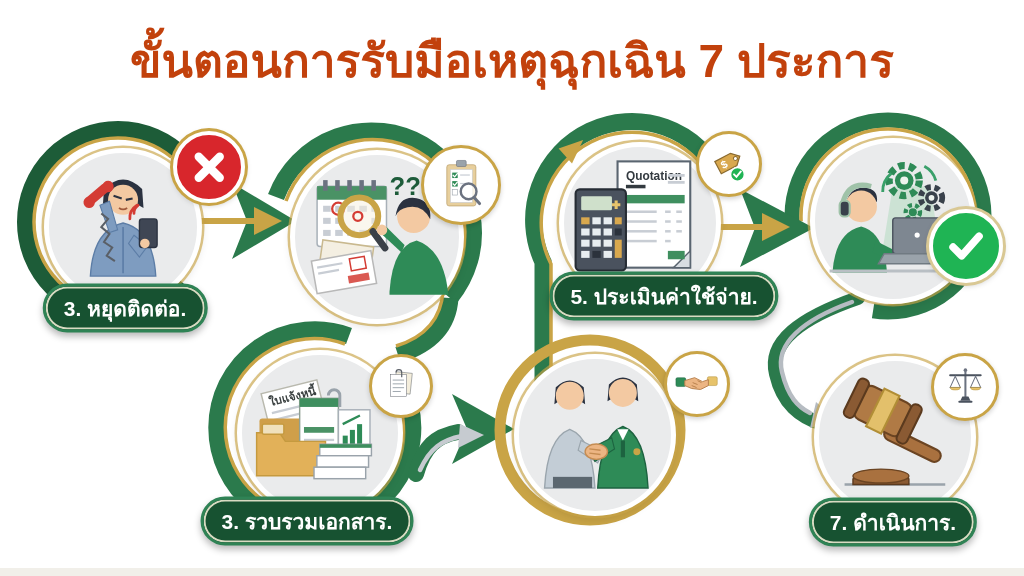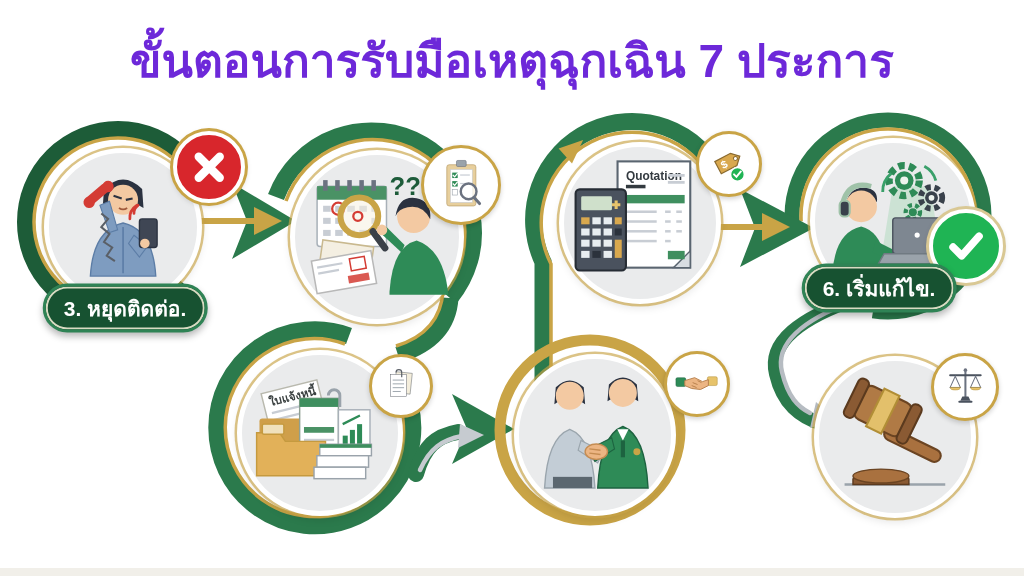--- a/index.html
+++ b/index.html
@@ -1,20 +1,20 @@
 <!DOCTYPE html>
 <html><head>
 <meta charset="utf-8">
 <style>
   html,body{margin:0;padding:0;background:#fff;}
   #canvas{position:relative;width:1024px;height:576px;background:#ffffff;overflow:hidden;
           font-family:"Liberation Sans",sans-serif;}
   #ribbons{position:absolute;left:0;top:0;width:1024px;height:576px;}
   .page-title{position:absolute;top:24px;left:0;width:100%;text-align:center;
-      font-size:46px;font-weight:800;color:#6d28d9;letter-spacing:0px;margin:0;}
+      font-size:46px;font-weight:800;color:#c2410c;letter-spacing:0px;margin:0;}
   .step-circle{position:absolute;border-radius:50%;background:#eaebec;
       border:5px solid #ffffff;
       box-shadow:0 0 0 2.5px rgba(201,164,70,.65), 0 4px 9px rgba(0,0,0,.10);
       display:flex;align-items:center;justify-content:center;}
   .step-circle svg{width:92%;height:92%;}
   .pill{position:absolute;transform:translate(-50%,-50%);white-space:nowrap;
       background:#175231;color:#fff;font-weight:bold;font-size:21px;line-height:1;
       padding:11px 18px;border-radius:26px;border:3px solid #2f8355;
       box-shadow:inset 0 0 0 2px rgba(250,243,220,.85), 0 4px 7px rgba(0,0,0,.28);}
   .badge{position:absolute;border-radius:50%;background:#ffffff;
@@ -214,20 +214,21 @@
     <svg viewBox="0 0 100 100">
       <rect x="38" y="22" width="34" height="44" fill="#f4eedc" stroke="#5a5f66" transform="rotate(6 55 44)"></rect>
       <rect x="28" y="26" width="34" height="46" fill="#ffffff" stroke="#5a5f66"></rect>
       <line x1="33" y1="38" x2="57" y2="38" stroke="#9aa3ab" stroke-width="2"></line>
       <line x1="33" y1="46" x2="57" y2="46" stroke="#9aa3ab" stroke-width="2"></line>
       <line x1="33" y1="54" x2="57" y2="54" stroke="#9aa3ab" stroke-width="2"></line>
       <line x1="33" y1="62" x2="50" y2="62" stroke="#9aa3ab" stroke-width="2"></line>
       <path d="M40 22 a6 6 0 0 1 12 0 l0 10" fill="none" stroke="#5a5f66" stroke-width="2.5"></path>
     </svg>
   </div>
+  <div class="pill" style="left:307px;top:521px;">3. รวบรวมเอกสาร.</div>
 
   <div class="step-circle" style="left:514px;top:354px;width:152px;height:152px;">
     <svg viewBox="0 0 100 100">
       <path d="M22 16 Q32 6 42 16 L43 28 Q32 20 21 28 Z" fill="#2b3240"></path>
       <circle cx="32" cy="22" r="10" fill="#f3c9a2"></circle>
       <path d="M14 88 Q16 52 32 46 Q48 52 50 88 Z" fill="#c3cdd6" stroke="#9aa5ad" stroke-width="1"></path>
       <rect x="20" y="80" width="28" height="8" fill="#5b6770"></rect>
       <path d="M40 54 L56 62 L52 70 L38 61 Z" fill="#c3cdd6" stroke="#9aa5ad" stroke-width=".8"></path>
       <path d="M60 14 Q70 4 80 14 L81 26 Q70 18 59 26 Z" fill="#2b3240"></path>
       <circle cx="70" cy="20" r="10" fill="#f3c9a2"></circle>
@@ -298,20 +299,21 @@
     <svg viewBox="0 0 100 100">
       <g transform="rotate(-28 48 48)">
         <path d="M26 34 L62 34 L76 48 L62 62 L26 62 Z" fill="#d9a84e" stroke="#8a6a2f" stroke-width="2.5"></path>
         <circle cx="66" cy="48" r="4" fill="#ffffff" stroke="#8a6a2f" stroke-width="2"></circle>
         <text x="34" y="56" font-size="22" font-weight="bold" fill="#ffffff">$</text>
       </g>
       <circle cx="68" cy="72" r="14" fill="#1fb454" stroke="#ffffff" stroke-width="3"></circle>
       <path d="M61 72 l5 5 9 -11" stroke="#ffffff" stroke-width="4" fill="none" stroke-linecap="round"></path>
     </svg>
   </div>
+  <div class="pill" style="left:664px;top:296px;">5. ประเมินค่าใช้จ่าย.</div>
 
   <div class="step-circle" style="left:810px;top:138px;width:156px;height:156px;">
     <svg viewBox="0 0 100 100">
       <polygon points="42,76 84,76 76,26 50,26" fill="rgba(150,210,170,.35)"></polygon>
       <g>
         <circle cx="58" cy="22" r="10.5" fill="none" stroke="#2e8b57" stroke-width="5" stroke-dasharray="4.5 3"></circle>
         <circle cx="58" cy="22" r="6.5" fill="#2e8b57"></circle>
           <circle cx="58" cy="22" r="2.8" fill="#eef3ee"></circle>
         <circle cx="77" cy="34" r="7.5" fill="none" stroke="#39414b" stroke-width="4" stroke-dasharray="3.6 2.6"></circle>
         <circle cx="77" cy="34" r="4.5" fill="#39414b"></circle>
@@ -332,21 +334,20 @@
       <circle cx="67" cy="60" r="1.8" fill="#ffffff"></circle>
       <path d="M44 73 L90 73 L94 80 L40 80 Z" fill="#9aa3ab" stroke="#707a82"></path>
       <line x1="6" y1="85" x2="94" y2="85" stroke="#b9bfc4" stroke-width="2"></line>
     </svg>
   </div>
   <div class="badge badge-green" style="left:929px;top:209px;width:66px;height:66px;">
     <svg viewBox="0 0 100 100">
         <path d="M26 52 l16 16 32 -36" stroke="#ffffff" stroke-width="14" fill="none" stroke-linecap="round" stroke-linejoin="round"></path>
       </svg>
   </div>
-  <div class="pill" style="left:879px;top:288px;">6. เริ่มแก้ไข.</div>
 
   <div class="step-circle" style="left:814px;top:356px;width:152px;height:152px;">
     <svg viewBox="0 0 100 100">
       <line x1="14" y1="84" x2="86" y2="84" stroke="#9aa3ab" stroke-width="1.8"></line>
       <path d="M20 80 q20 -10 40 0 l0 4 l-40 0 Z" fill="#8a5a33" stroke="#5b3a1e"></path>
       <ellipse cx="40" cy="78" rx="20" ry="5" fill="#a9713f" stroke="#6b4422"></ellipse>
       <g transform="rotate(26 52 50)">
         <rect x="42" y="46" width="44" height="9" rx="4.5" fill="#a9713f" stroke="#6b4422" stroke-width="1.5"></rect>
       </g>
       <g transform="rotate(26 40 32)">
@@ -363,15 +364,16 @@
       <rect x="48" y="18" width="4" height="52" fill="#6b7280"></rect>
       <rect x="18" y="24" width="64" height="4" rx="2" fill="#4a525e"></rect>
       <path d="M30 28 L20 50 L40 50 Z" fill="none" stroke="#6b7280" stroke-width="2"></path>
       <path d="M70 28 L60 50 L80 50 Z" fill="none" stroke="#6b7280" stroke-width="2"></path>
       <path d="M20 50 a10 5 0 0 0 20 0 Z" fill="#e7c36b" stroke="#b18e36"></path>
       <path d="M60 50 a10 5 0 0 0 20 0 Z" fill="#e7c36b" stroke="#b18e36"></path>
       <path d="M40 76 L60 76 L56 68 L44 68 Z" fill="#4a525e"></path>
       <rect x="36" y="76" width="28" height="4" rx="2" fill="#4a525e"></rect>
     </svg>
   </div>
+  <div class="pill" style="left:893px;top:522px;">7. ดำเนินการ.</div>
 
   <div class="bottom-strip"></div>
 </div>
 
 </body></html>

